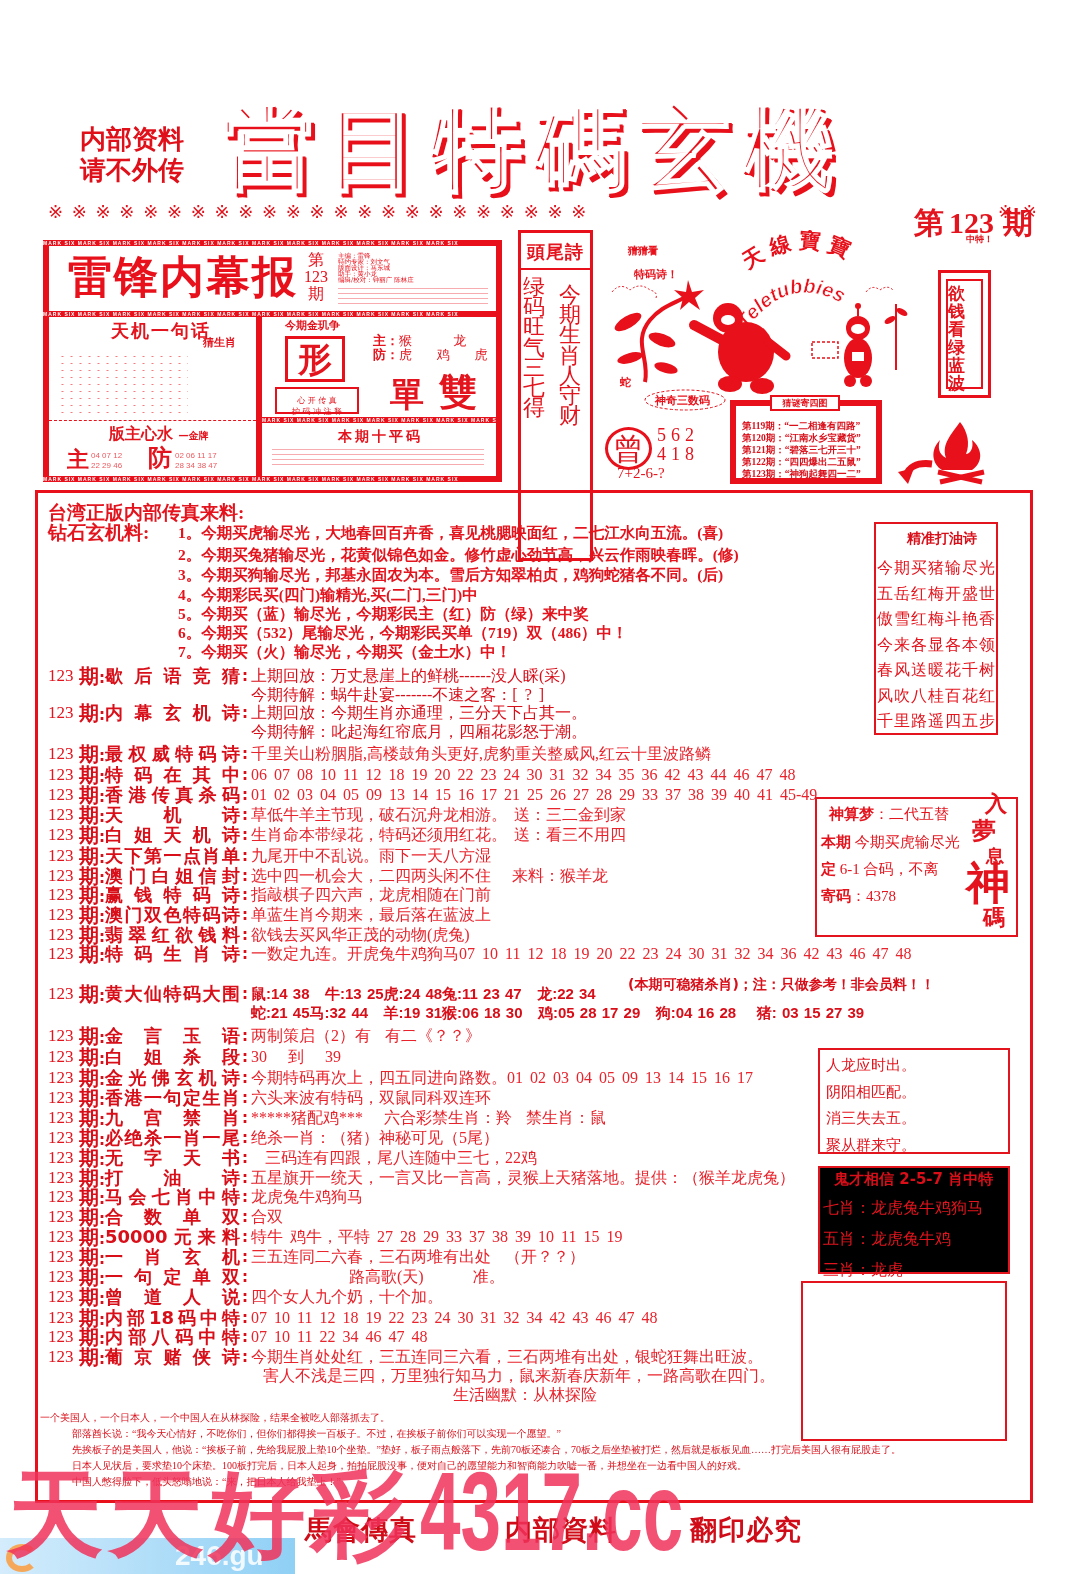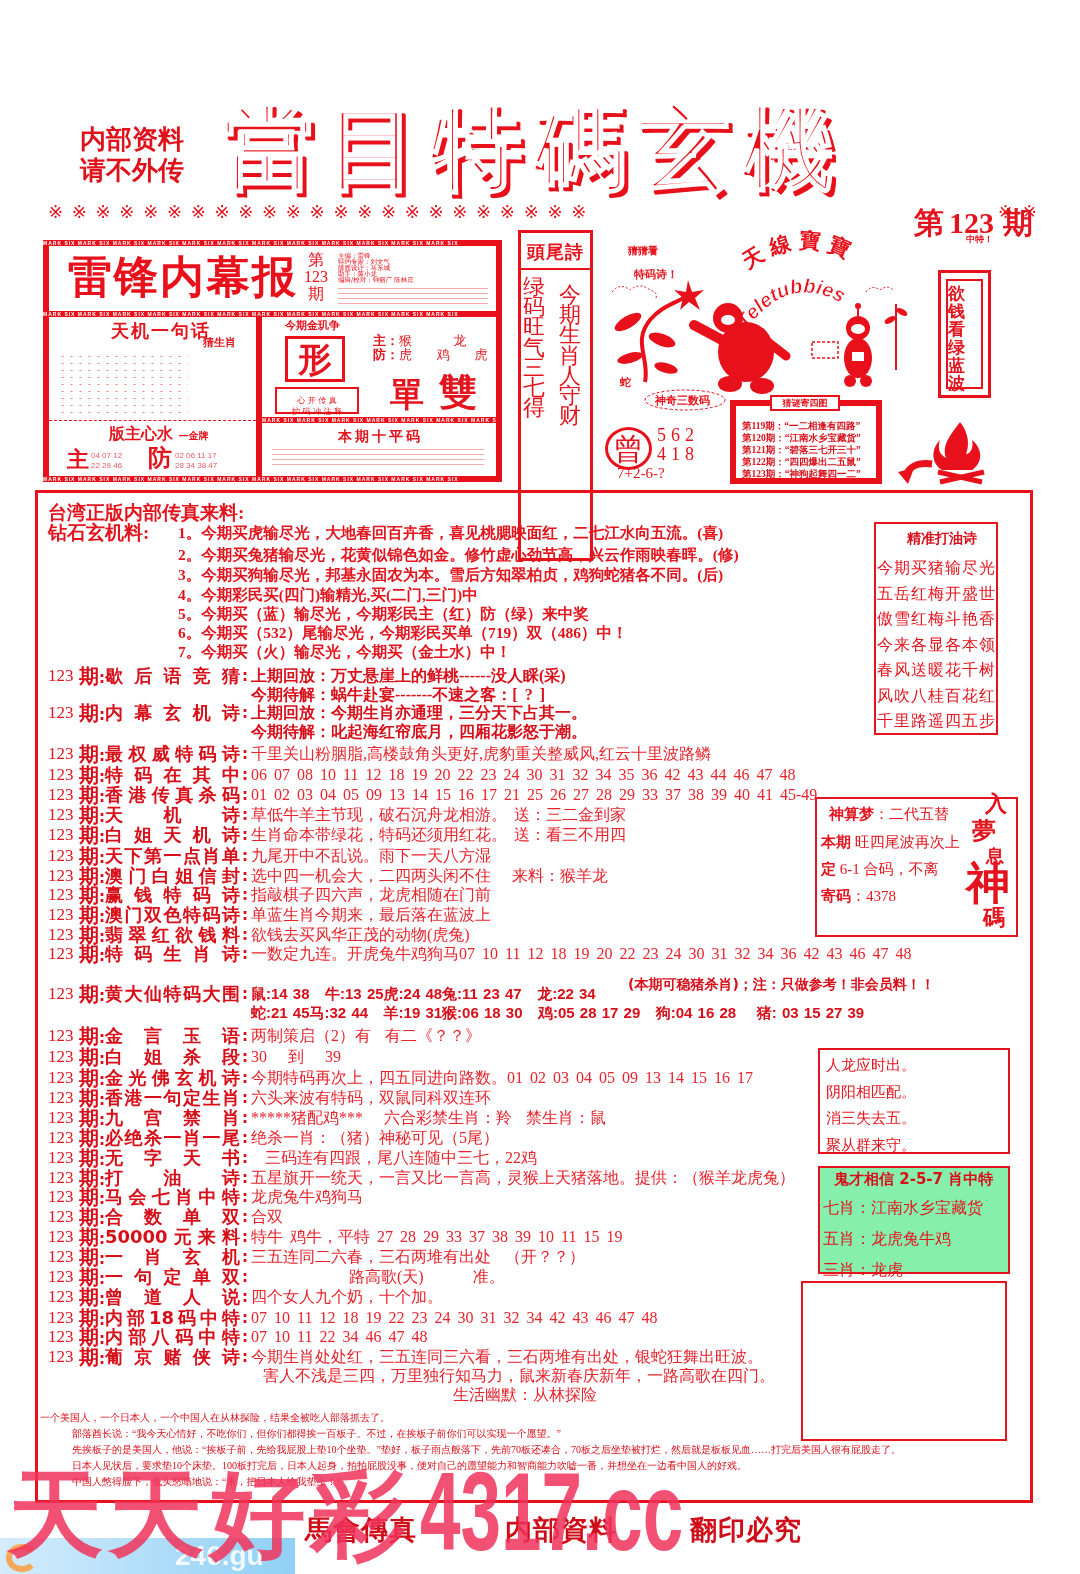--- a/index.html
+++ b/index.html
@@ -33,21 +33,21 @@
 .ln{display:block;}
 
 .row{position:absolute;left:48px;white-space:nowrap;line-height:20px;}
 .row .no{display:inline-block;width:31px;font-size:17px;vertical-align:top;color:#e3141d;}
 .row .qi{display:inline-block;width:26px;font:bold 20px/20px "DejaVu Sans",sans-serif;vertical-align:top;color:#d80e19;}
 .row .qi::after{content:":";font-size:15px;}
 .row .lbl{display:inline-block;width:135px;font:bold 18px/20px "DejaVu Sans",sans-serif;text-align:justify;text-align-last:justify;position:relative;vertical-align:top;color:#d80e19;}
 .row .lbl::after{content:":";position:absolute;right:-8px;top:0;font-size:15px;}
 .row .val{display:inline-block;margin-left:11px;vertical-align:top;font-size:16px;white-space:pre;word-spacing:3px;color:#e8232c;}
 .row .val .ln{line-height:19px;}
-.row .val.bold{font-weight:bold;color:#d80e19;}
+.row .val.bold{font-weight:normal;color:#d80e19;}
 .row .val.sans{font-family:"Liberation Sans",sans-serif;font-size:15px;font-weight:bold;word-spacing:1px;color:#d80e19;}
 .ditem{left:178px;font:bold 15.5px/20px "Liberation Serif",serif;color:#e3141d;}
 .footer-item{top:1514px;font:bold 27px/32px "DejaVu Sans",sans-serif;color:#cf0c18;letter-spacing:1px;}
 </style>
 </head>
 <body>
 
 <div id="page">
 
   <div class="a side-note">
@@ -266,43 +266,43 @@
       <span class="ln">傲雪红梅斗艳香</span>
       <span class="ln">今来各显各本领</span>
       <span class="ln">春风送暖花千树</span>
       <span class="ln">风吹八桂百花红</span>
       <span class="ln">千里路遥四五步</span>
     </div>
   </div>
 
   <div class="box" style="left:815px;top:797px;width:203px;height:140px;background:#fff">
     <div class="a" style="left:12px;top:6px;font:15px/18px 'Liberation Serif',serif"><span class="b" style="font-family:'DejaVu Sans',sans-serif">神算梦</span><span>：二代五替</span></div>
-    <div class="a" style="left:4px;top:34px;font:15px/18px 'Liberation Serif',serif"><span class="b" style="font-family:'DejaVu Sans',sans-serif">本期</span><span> 旺四尾波再次上</span></div>
+    <div class="a" style="left:4px;top:34px;font:15px/18px 'Liberation Serif',serif"><span class="b" style="font-family:'DejaVu Sans',sans-serif">本期</span><span> 今期买虎输尽光</span></div>
     <div class="a" style="left:4px;top:61px;font:15px/18px 'Liberation Serif',serif"><span class="b" style="font-family:'DejaVu Sans',sans-serif">定</span><span> 6-1 合码，不离</span></div>
     <div class="a" style="left:4px;top:88px;font:15px/18px 'Liberation Serif',serif"><span class="b" style="font-family:'DejaVu Sans',sans-serif">寄码</span><span>：4378</span></div>
   </div>
   <div class="a b" style="left:985px;top:792px;font:bold 22px/24px 'DejaVu Sans',sans-serif">入</div>
   <div class="a b" style="left:972px;top:818px;font:bold 24px/26px 'DejaVu Sans',sans-serif">夢</div>
   <div class="a b" style="left:986px;top:846px;font:bold 18px/20px 'DejaVu Sans',sans-serif">息</div>
   <div class="a b" style="left:966px;top:860px;font:bold 44px/46px 'DejaVu Sans',sans-serif">神</div>
   <div class="a b" style="left:983px;top:906px;font:bold 22px/24px 'DejaVu Sans',sans-serif">碼</div>
 
   <div class="box" style="left:818px;top:1048px;width:192px;height:106px;background:#fff">
     <div class="a" style="left:6px;top:2px;font:15px/26.5px 'Liberation Serif',serif">
       <span class="ln">人龙应时出。</span>
       <span class="ln">阴阳相匹配。</span>
       <span class="ln">消三失去五。</span>
       <span class="ln">聚从群来守。</span>
     </div>
   </div>
 
-  <div class="box" style="left:818px;top:1166px;width:192px;height:108px;background:#86efac">
+  <div class="box" style="left:818px;top:1166px;width:192px;height:108px;background:#000000">
     <div class="a b" style="left:14px;top:2px;font:bold 15px/18px 'DejaVu Sans',sans-serif;color:#d80e19">鬼才相信 2-5-7 肖中特</div>
     <div class="a" style="left:3px;top:24px;font:16px/31px 'Liberation Serif',serif">
-      <span class="ln">七肖：江南水乡宝藏货</span>
+      <span class="ln">七肖：龙虎兔牛鸡狗马</span>
       <span class="ln">五肖：龙虎兔牛鸡</span>
       <span class="ln">三肖：龙虎</span>
     </div>
   </div>
 
   <div class="box" style="left:801px;top:1281px;width:206px;height:160px"></div>
 
   <div class="a" style="left:0;top:1538px;width:295px;height:36px;background:linear-gradient(90deg,#d4ecfc,#8fd0f5)">
     <div class="a" style="left:6px;top:6px;width:32px;height:28px;border-radius:50%;border:6px solid #f6a85a;border-right-color:transparent"></div>
     <div class="a b" style="left:175px;top:2px;font:bold 28px/32px 'Liberation Sans',sans-serif;color:rgba(255,255,255,.85)">246.gu</div>

